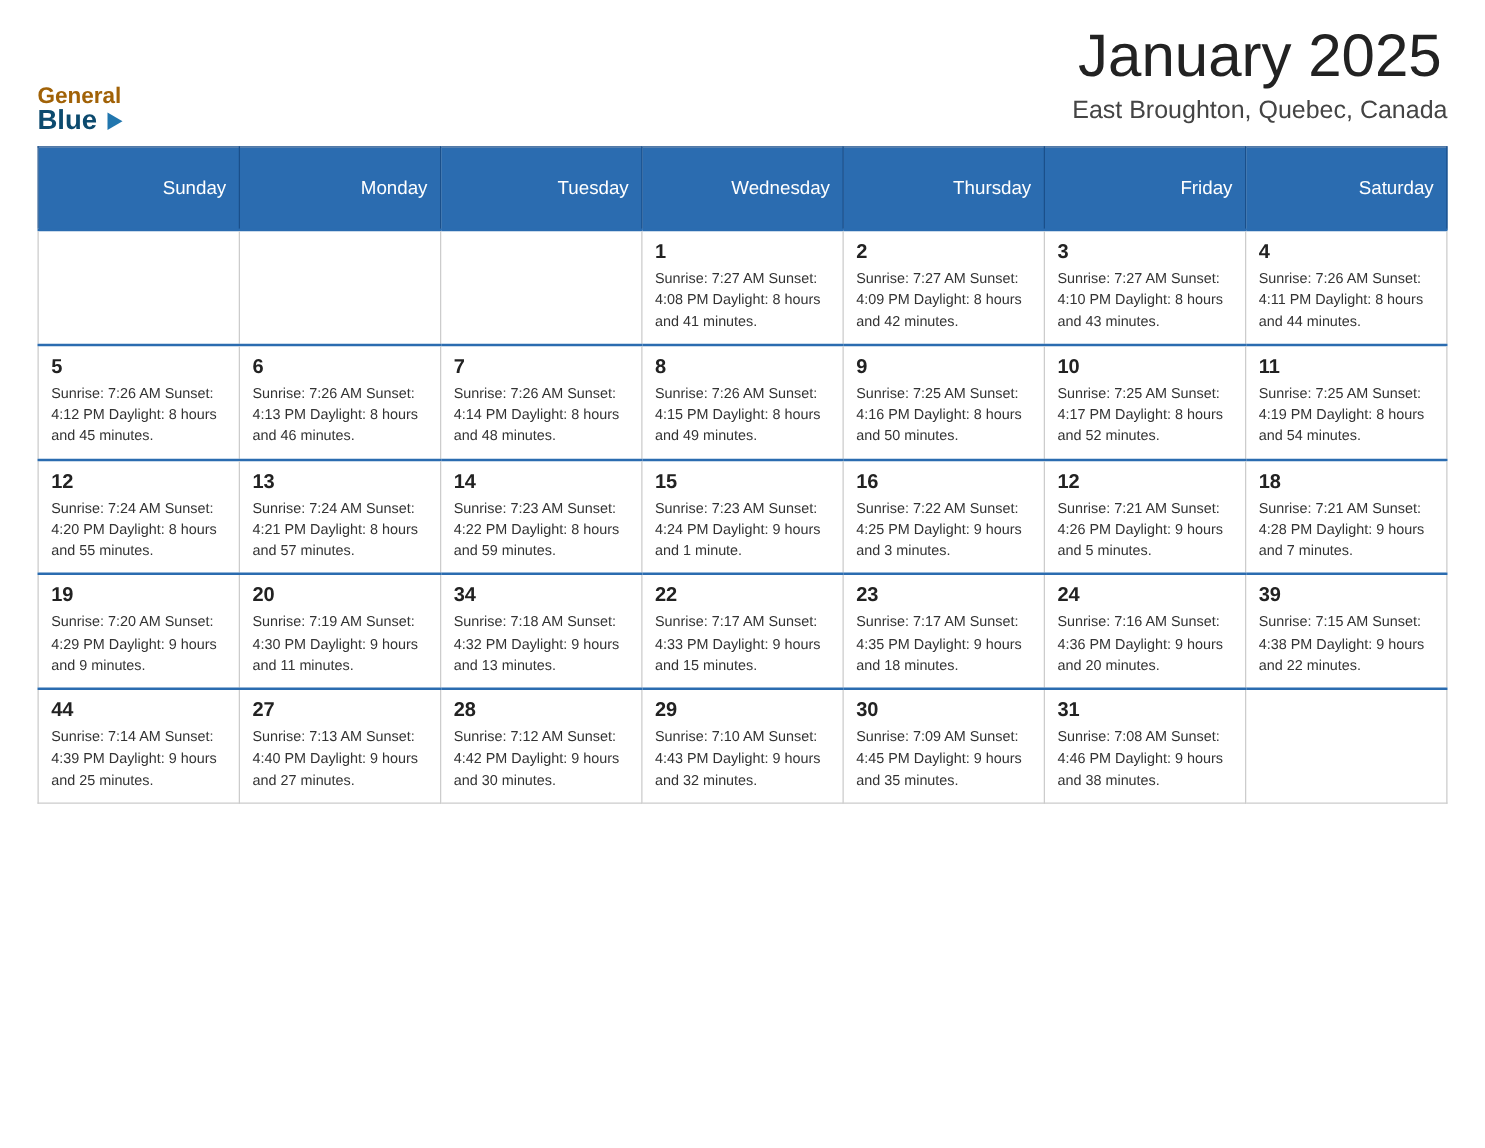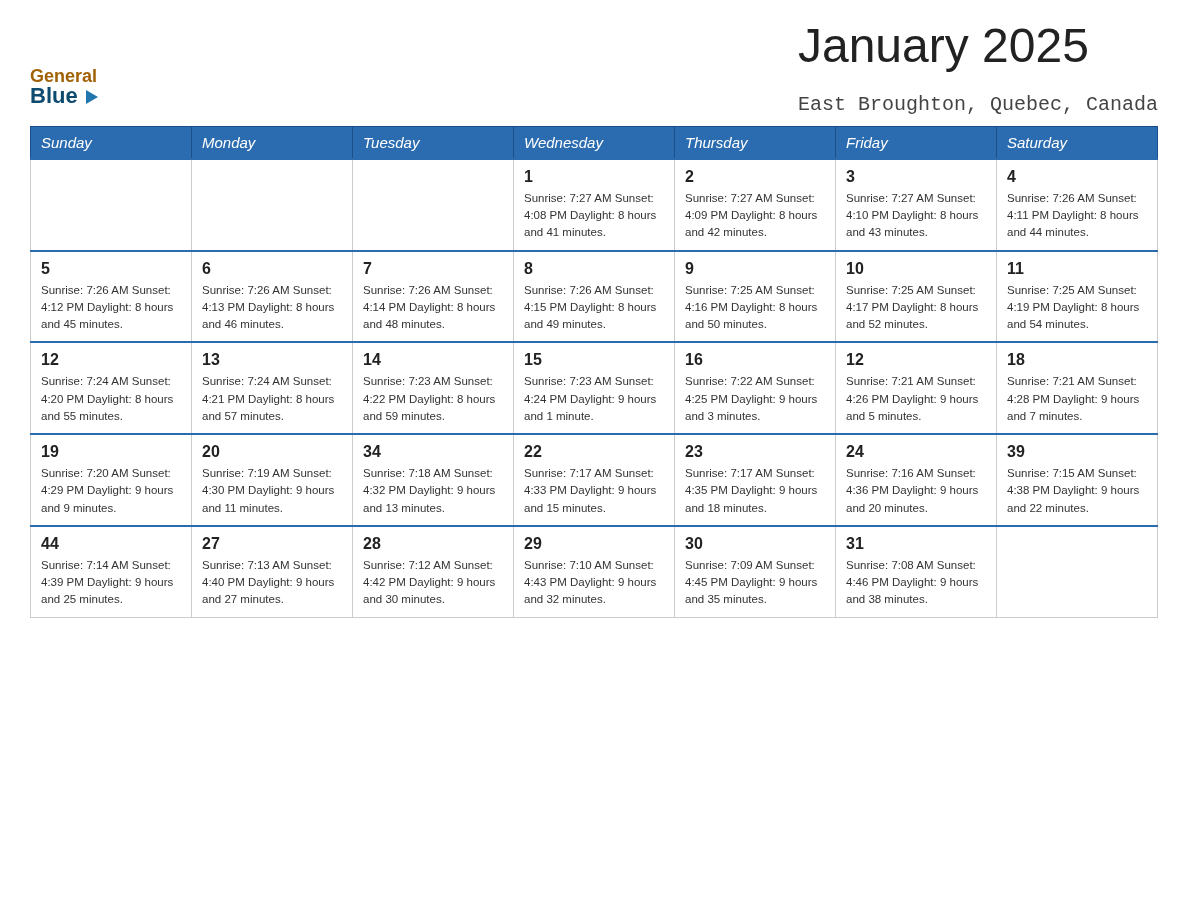--- a/index.html
+++ b/index.html
@@ -9,48 +9,46 @@
       padding: 20px 30px;
       color: #333;
     }
     .header {
       display: flex;
       justify-content: space-between;
       align-items: flex-start;
       margin-bottom: 10px;
     }
     .title-block {
-      text-align: left;
+      text-align: center;
     }
     .month-title {
       font-size: 48px;
       font-weight: normal;
       color: #222;
       line-height: 1.1;
     }
     .location {
       font-size: 20px;
       color: #444;
-      margin-top: 20px;
-      font-family: Liberation Mono, monospace;
+      margin-top: 4px;
     }
     .calendar {
       width: 100%;
       border-collapse: collapse;
       margin-top: 10px;
     }
     .calendar th {
       background-color: #2b6cb0;
       color: #ffffff;
       font-size: 15px;
       font-weight: normal;
-      padding: 7px 10px;
-      text-align: left;
+      padding: 24px 10px;
+      text-align: right;
       border: 1px solid #1a4f8a;
-      font-style: italic;
     }
     .calendar td {
       vertical-align: top;
       padding: 8px 10px;
       border: 1px solid #ccc;
       border-top: 2px solid #2b6cb0;
       width: 14.28%;
       min-height: 100px;
       font-size: 12px;
       color: #333;

